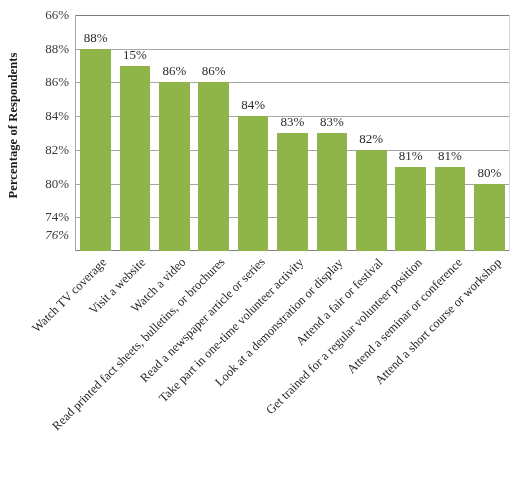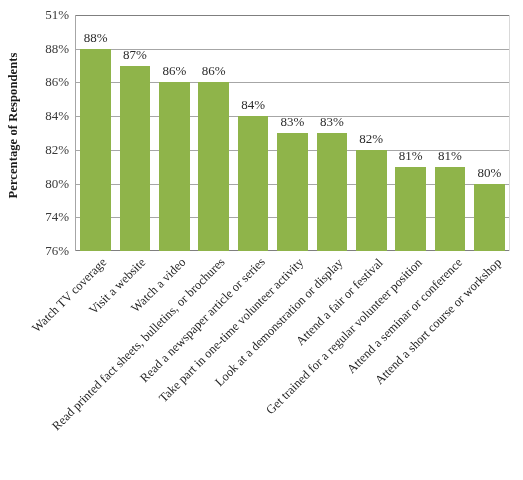--- a/index.html
+++ b/index.html
@@ -137,49 +137,49 @@
 </head>
 <body>
 
 <div id="chart-root">
 
   <div id="y-axis-title">
     <span>Percentage of Respondents</span>
   </div>
 
   <div id="y-tick-labels">
-      <div class="y-tick" style="top: 8px;">51%</div>
+      <div class="y-tick" style="top: 8px;">66%</div>
       <div class="y-tick" style="top: 41.7143px;">88%</div>
       <div class="y-tick" style="top: 75.4286px;">86%</div>
       <div class="y-tick" style="top: 109.143px;">84%</div>
       <div class="y-tick" style="top: 142.857px;">82%</div>
       <div class="y-tick" style="top: 176.571px;">80%</div>
       <div class="y-tick" style="top: 210.286px;">74%</div>
-      <div class="y-tick" style="top: 244px;">76%</div>
+      <div class="y-tick" style="top: 228px; font-style: italic;">76%</div>
     </div>
 
   <div id="plot-area">
     <div id="gridlines-layer">
         <div class="gridline top-line" style="top: 0px;"></div>
         <div class="gridline" style="top: 33.7143px;"></div>
         <div class="gridline" style="top: 67.4286px;"></div>
         <div class="gridline" style="top: 101.143px;"></div>
         <div class="gridline" style="top: 134.857px;"></div>
         <div class="gridline" style="top: 168.571px;"></div>
         <div class="gridline" style="top: 202.286px;"></div>
         <div class="gridline base-line" style="top: 235px;"></div>
       </div>
     <div id="bars-layer">
         <div class="bar-slot" style="left: 0%; width: 9.09091%;">
           <div class="bar-rect" style="height: 202.286px; background: rgb(143, 180, 74);"></div>
           <div class="bar-value" style="top: 15.7143px;">88%</div>
         </div>
         <div class="bar-slot" style="left: 9.09091%; width: 9.09091%;">
           <div class="bar-rect" style="height: 185.429px; background: rgb(143, 180, 74);"></div>
-          <div class="bar-value" style="top: 32.5714px;">87%</div>
+          <div class="bar-value" style="top: 32.5714px;">15%</div>
         </div>
         <div class="bar-slot" style="left: 18.1818%; width: 9.09091%;">
           <div class="bar-rect" style="height: 168.571px; background: rgb(143, 180, 74);"></div>
           <div class="bar-value" style="top: 49.4286px;">86%</div>
         </div>
         <div class="bar-slot" style="left: 27.2727%; width: 9.09091%;">
           <div class="bar-rect" style="height: 168.571px; background: rgb(143, 180, 74);"></div>
           <div class="bar-value" style="top: 49.4286px;">86%</div>
         </div>
         <div class="bar-slot" style="left: 36.3636%; width: 9.09091%;">

